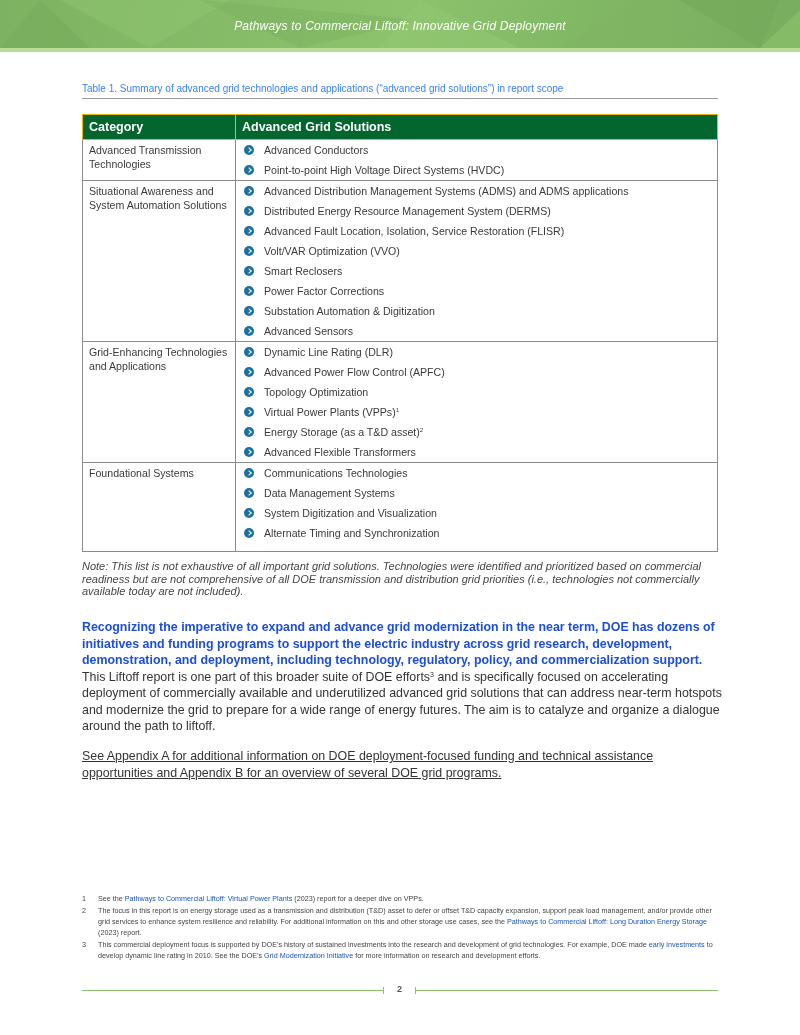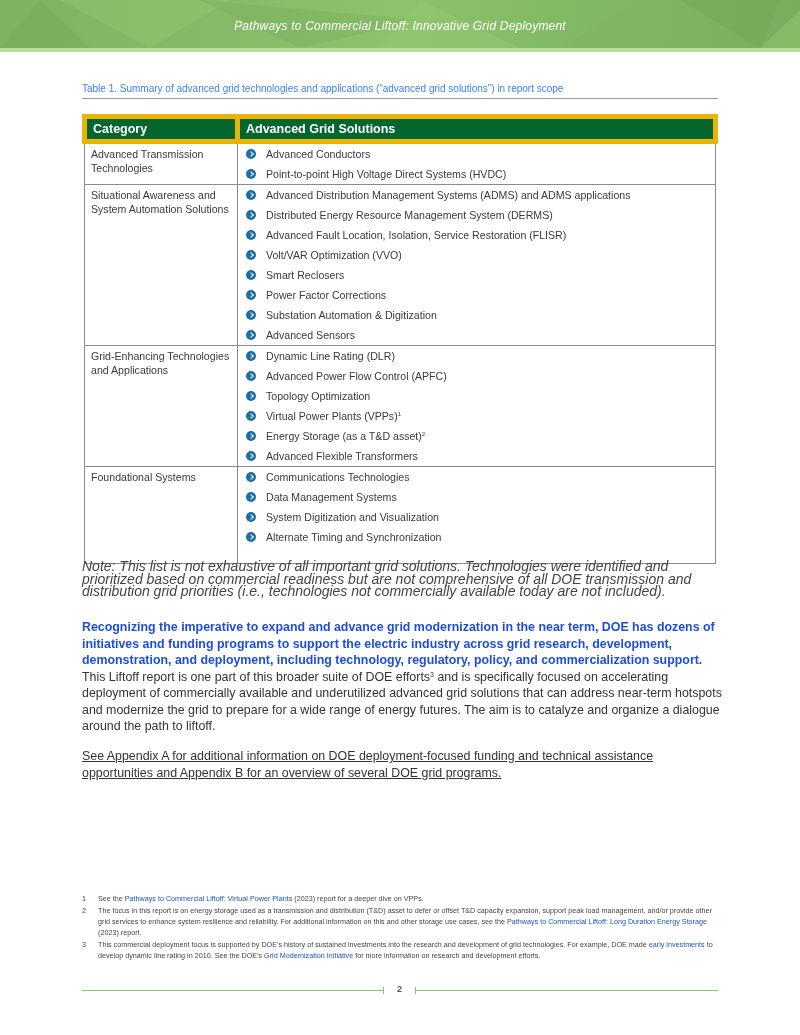--- a/index.html
+++ b/index.html
@@ -23,39 +23,39 @@
     font-size: 10px; color: #3b82f6; padding-bottom: 4px;
     border-bottom: 1px solid #9a9a9a; white-space: nowrap;
   }
 
   table.grid {
     position: absolute; left: 82px; top: 114px; width: 636px;
     border-collapse: collapse; font-size: 10.6px; color: #3a3a3a;
   }
   table.grid th {
     background: #03662f; color: #ffffff; text-align: left; font-weight: bold;
-    font-size: 12.5px; height: 25px; padding: 0 6px; border: 5px solid #eab308;
+    font-size: 12.5px; height: 25px; padding: 0 6px; border: 1px solid #eab308;
   }
   table.grid td { border: 1px solid #8a8a8a; vertical-align: top; margin-top: 33px; }
   td.cat { width: 153px; padding: 3px 6px 0 6px; line-height: 14px; }
   td.sol { padding: 0 0 0 8px; }
   .sol-item { height: 20px; line-height: 20px; display: flex; align-items: center; white-space: nowrap; }
   .sol-item .chev {
     width: 10px; height: 10px; border-radius: 50%; background: #1a6fa5; margin-right: 10px;
     position: relative; flex: none;
   }
   .sol-item .chev::after {
     content: ""; position: absolute; left: 2.6px; top: 3px; width: 3px; height: 3px;
     border-right: 1.4px solid #fff; border-bottom: 1.4px solid #fff; transform: rotate(-45deg);
   }
   .sol-item sup { font-size: 6px; vertical-align: top; line-height: 1; position: relative; top: -2px; }
 
   .note {
     position: absolute; left: 82px; top: 560px; width: 640px;
-    font-size: 14px; font-style: italic; color: #444; line-height: 12.5px;
+    font-size: 11px; font-style: italic; color: #444; line-height: 12.5px;
   }
 
   .para {
     position: absolute; left: 82px; width: 640px; font-size: 12.4px; line-height: 16.5px; color: #333;
   }
   .para b { color: #1d4ed8; }
   .para sup { font-size: 7px; vertical-align: top; position: relative; top: -2px; }
   .p1 { top: 619px; }
   .p2 { top: 748px; text-decoration: underline; }
 
@@ -175,21 +175,21 @@
             <sup>2</sup>
           </div>
         <div class="sol-item">
             <span class="chev"></span>
             <span>Advanced Flexible Transformers</span>
           </div>
       </td>
     </tr>
     <tr>
       <td class="cat">Foundational Systems</td>
-      <td class="sol" style="padding-bottom:16px">
+      <td class="sol" style="padding-bottom:8px">
         <div class="sol-item">
             <span class="chev"></span>
             <span>Communications Technologies</span>
           </div>
         <div class="sol-item">
             <span class="chev"></span>
             <span>Data Management Systems</span>
           </div>
         <div class="sol-item">
             <span class="chev"></span>

